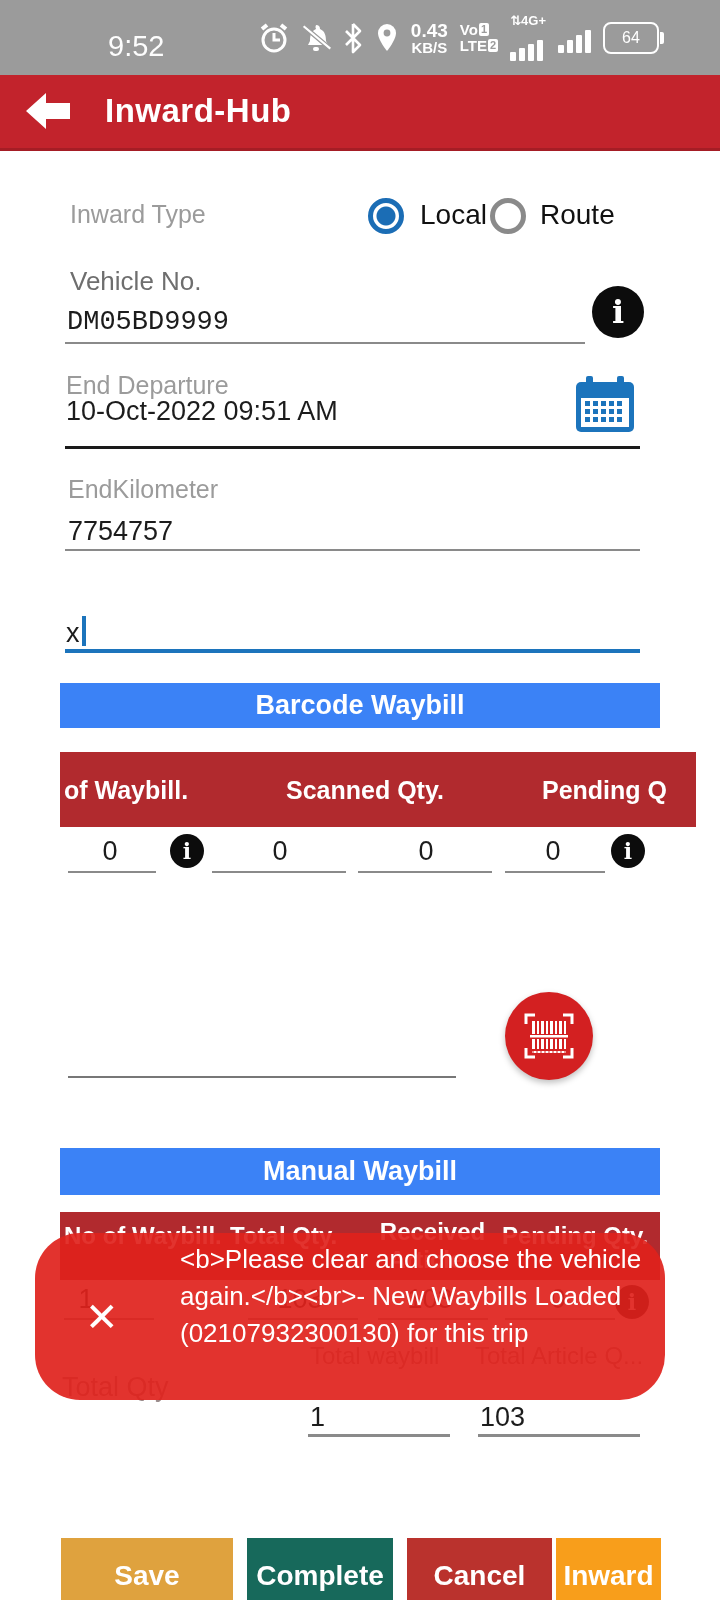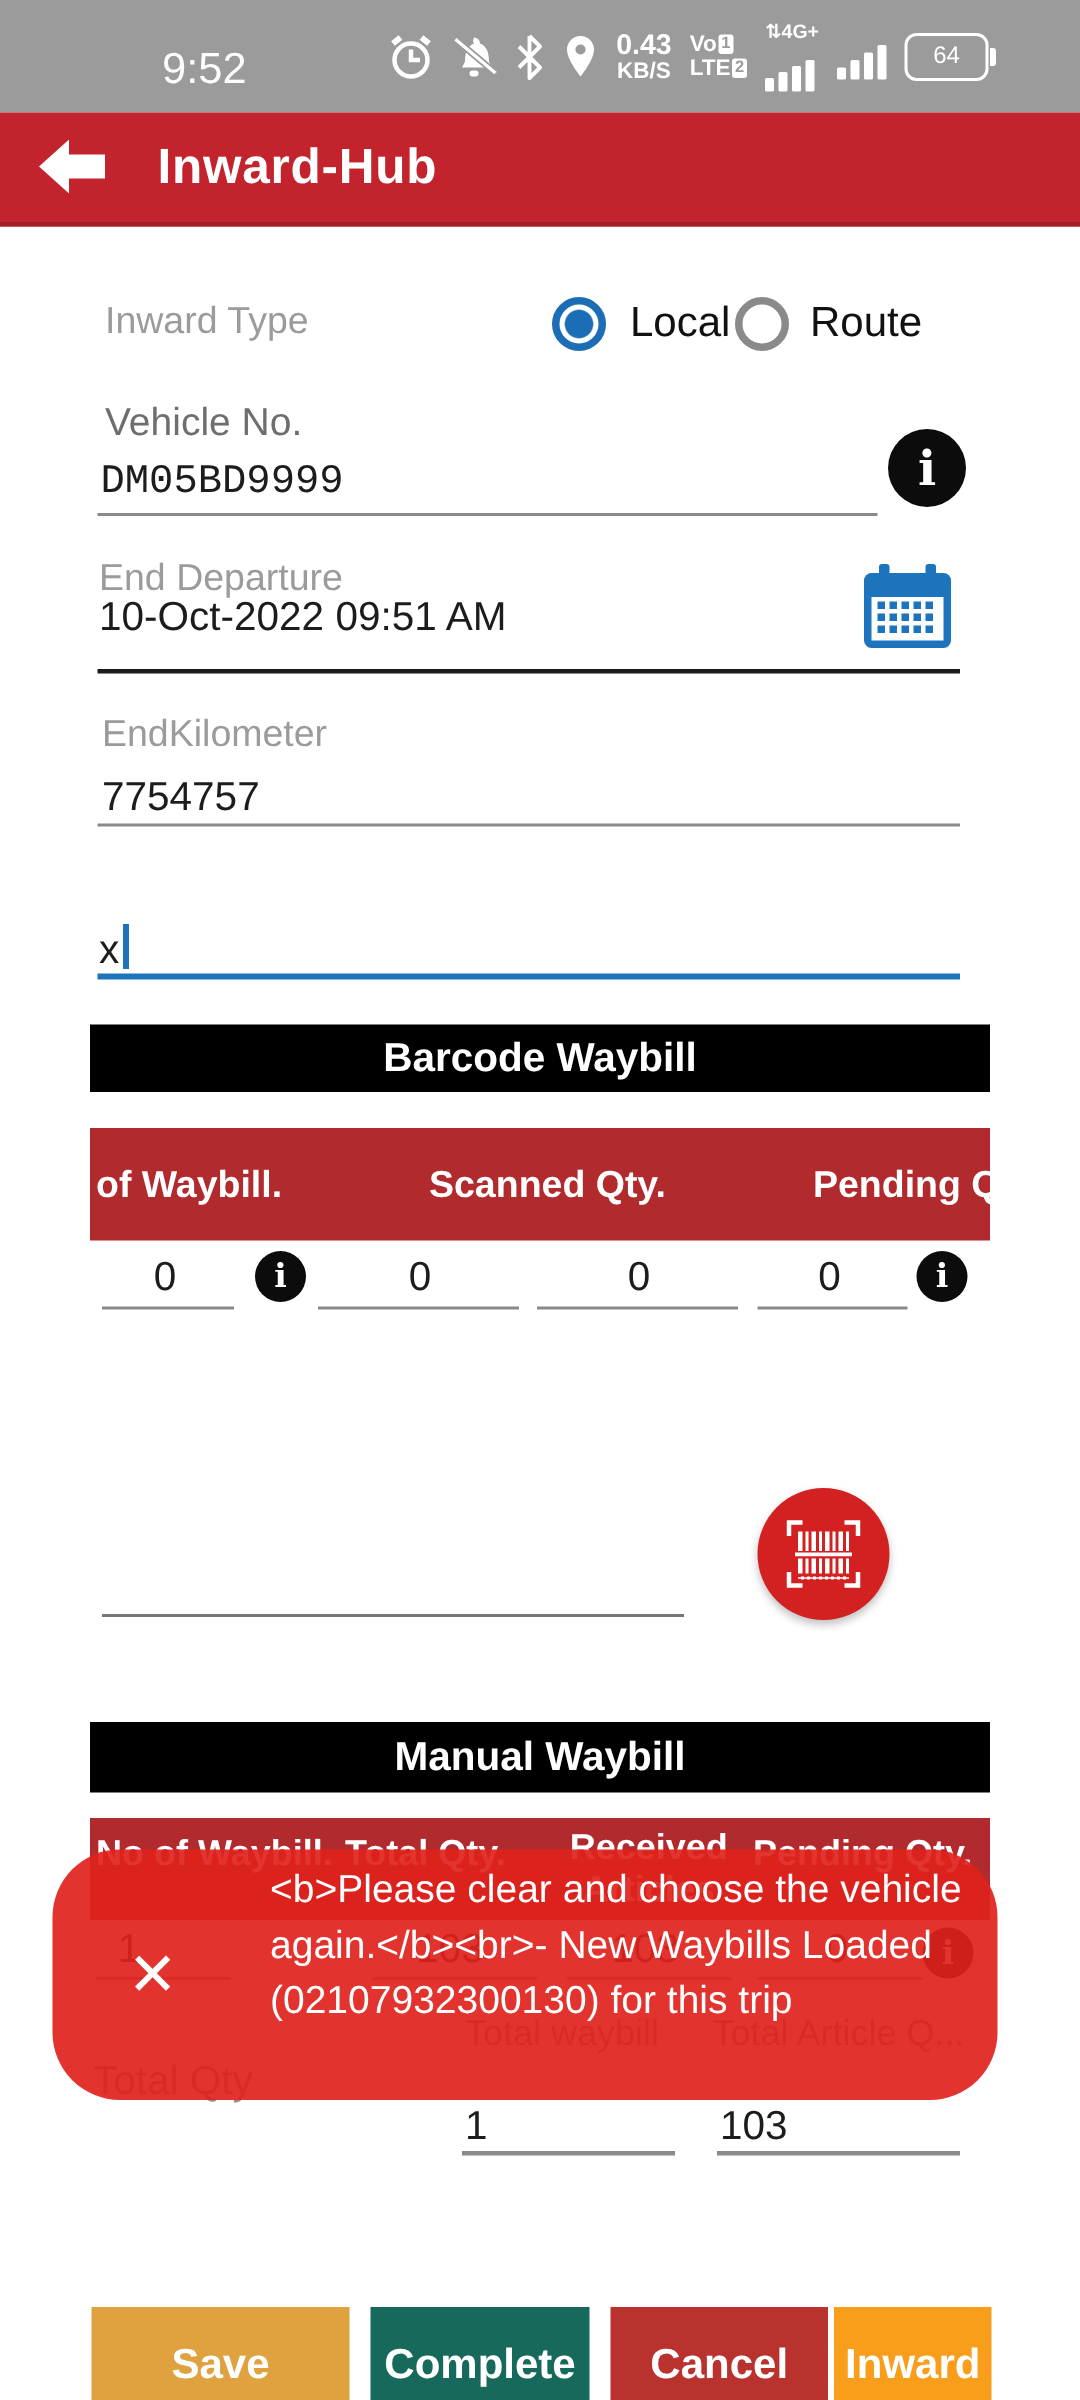--- a/index.html
+++ b/index.html
@@ -49,21 +49,21 @@
 
   .radio{width:36px;height:36px;border-radius:50%;box-sizing:border-box;}
   .radio.sel{border:5px solid #1b6db5;background:
     radial-gradient(circle at 50% 50%, #1b6db5 0 9px, #fff 10px);}
   .radio.unsel{border:5px solid #8a8a8a;background:#fff;}
   .radio-label{font-size:28px;color:#111;}
 
   .info-icon{border-radius:50%;background:#0c0c0c;color:#fff;display:flex;
     align-items:center;justify-content:center;font-family:"DejaVu Serif",serif;font-weight:bold;}
 
-  .banner{width:600px;background:#000000;color:#fff;text-align:center;
+  .banner{width:600px;background:#3b82f6;color:#fff;text-align:center;
     font-weight:bold;}
   .band{width:600px;background:#b12a2e;color:#fff;overflow:hidden;}
   .band .col{position:absolute;font-size:25px;font-weight:bold;white-space:nowrap;}
   .cellv{font-size:27px;color:#1c1c1c;text-align:center;}
 
   .scan-btn{width:88px;height:88px;border-radius:50%;background:#d32021;
     display:flex;align-items:center;justify-content:center;box-shadow:0 3px 6px rgba(0,0,0,0.25);}
 
   .totlabel{font-size:24px;color:#a08b8b;}
   .caret{display:inline-block;width:4px;height:30px;background:#1c74bc;vertical-align:-4px;margin-left:2px;}
@@ -203,21 +203,21 @@
   </span>
 
   <span class="abs flabel" style="left:68px;top:475px;">EndKilometer</span>
   <span class="abs fvalue" style="left:68px;top:516px;">7754757</span>
   <span class="abs uline" style="left:65px;top:549px;width:575px;"></span>
 
   <span class="abs fvalue" style="left:66px;top:616px;"><span>x</span><span class="caret"></span></span>
   <span class="abs uline-blue" style="left:65px;top:649px;width:575px;"></span>
 
   <div class="abs banner" style="left:60px;top:683px;height:45px;line-height:45px;font-size:27px;">Barcode Waybill</div>
-  <div class="abs band" style="left:60px;top:752px;height:75px;">
+  <div class="abs band" style="left:60px;top:752px;height:75px;padding-left:36px;">
     <span class="col" style="left:4px;top:24px;">of Waybill.</span>
     <span class="col" style="left:226px;top:24px;">Scanned Qty.</span>
     <span class="col" style="left:482px;top:24px;">Pending Q</span>
   </div>
   <span class="abs cellv" style="left:90px;top:836px;width:40px;">0</span>
   <span class="abs uline" style="left:68px;top:871px;width:88px;"></span>
   <span class="abs info-icon" style="left:170px;top:834px;width:34px;height:34px;font-size:22px;">i</span>
   <span class="abs cellv" style="left:240px;top:836px;width:80px;">0</span>
   <span class="abs uline" style="left:212px;top:871px;width:134px;"></span>
   <span class="abs cellv" style="left:386px;top:836px;width:80px;">0</span>

